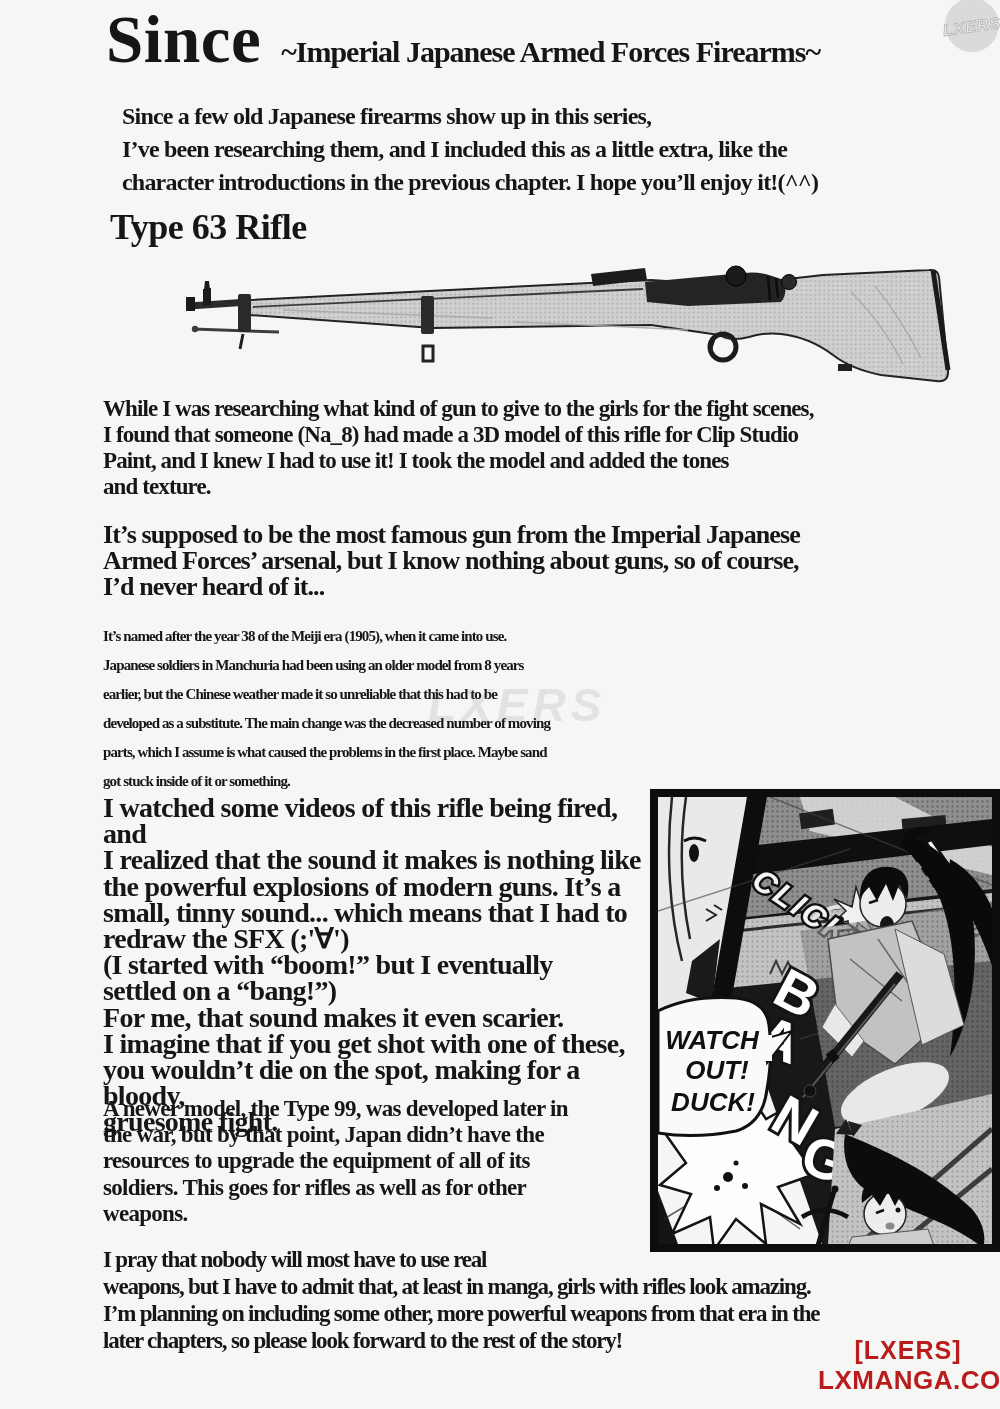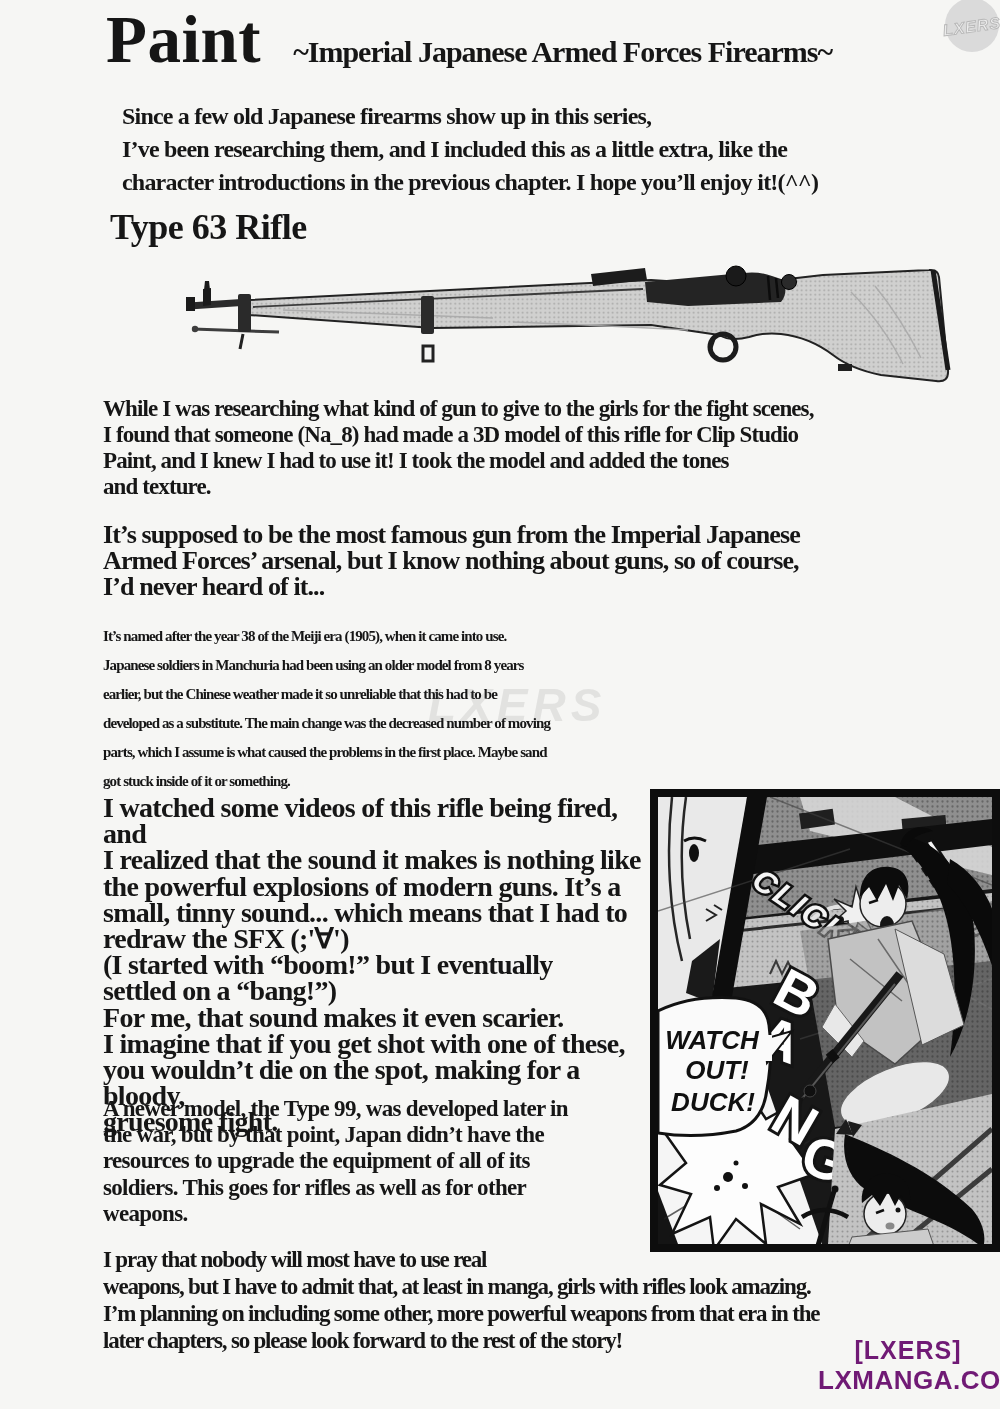--- a/index.html
+++ b/index.html
@@ -3,21 +3,21 @@
 <meta charset="utf-8">
 <style>
   html,body { margin:0; padding:0; }
   .page {
     position:relative; width:1000px; height:1409px;
     background:#f6f6f4; overflow:hidden;
     font-family:"Liberation Serif", serif; color:#161616;
   }
   .hdr { position:absolute; left:106px; top:4px; display:flex; align-items:baseline; }
   .title { font-size:67px; font-weight:700; line-height:1.05; letter-spacing:0.5px; margin:0; }
-  .subtitle { font-size:30px; font-weight:700; margin-left:32px; letter-spacing:-1px; }
+  .subtitle { font-size:30px; font-weight:700; margin-left:20px; letter-spacing:-1px; }
   .intro {
     position:absolute; left:110px; top:88px; margin:12px;
     font-size:24px; font-weight:700; line-height:33px; letter-spacing:-0.8px;
     white-space:pre-line;
   }
   .h2 { position:absolute; left:110px; top:206px; margin:0; font-size:36px; font-weight:700; letter-spacing:-0.5px; }
   .rifle-wrap { position:absolute; left:183px; top:252px; }
   p.body { position:absolute; margin:0; font-weight:700; white-space:pre-line; }
   .p1 { left:103px; top:396px; font-size:23px; line-height:26px; letter-spacing:-0.9px; }
   .p2 { left:103px; top:522px; font-size:26px; line-height:26px; letter-spacing:-0.9px; }
@@ -27,21 +27,21 @@
   .p6 { left:103px; top:1246px; font-size:23px; line-height:27px; letter-spacing:-1.2px; }
   .panel { position:absolute; left:650px; top:789px; width:350px; height:463px; }
   .faintwm {
     position:absolute; left:428px; top:678px;
     font-family:"Liberation Sans", sans-serif; font-style:italic; font-weight:700;
     font-size:46px; letter-spacing:5px; color:#6f6f6f; opacity:0.14; pointer-events:none;
   }
   .badge { position:absolute; left:942px; top:0; }
   .credit {
     position:absolute; left:818px; top:1336px; width:180px; text-align:center;
-    font-family:"Liberation Sans", sans-serif; font-weight:700; color:#701a75;
+    font-family:"Liberation Sans", sans-serif; font-weight:700; color:#b91c1c;
   }
   .credit .l1 { font-size:25px; line-height:29px; letter-spacing:1px; display:block; }
   .credit .l2 { font-size:26px; line-height:30px; letter-spacing:0.5px; display:block; }
   
   .sfx  { font-family:"Liberation Sans",sans-serif; font-style:italic; font-weight:700; font-size:31px;
           fill:#f4f4f4; stroke:#101010; stroke-width:5px; paint-order:stroke; letter-spacing:3px; }
   .bang { font-family:"Liberation Sans",sans-serif; font-weight:700; font-size:56px;
           fill:#ffffff; stroke:#141414; stroke-width:6px; paint-order:stroke; }
   .bub  { font-family:"Liberation Sans",sans-serif; font-style:italic; font-weight:700; font-size:26px; fill:#101010; }
 </style>
@@ -51,21 +51,21 @@
 <div class="page">
 
   <div class="badge">
     <svg width="60" height="56" viewBox="0 0 60 56">
       <circle cx="30" cy="25" r="27" fill="#dadada"></circle>
       <text x="30" y="32" text-anchor="middle" font-family="Liberation Sans, sans-serif" font-style="italic" font-weight="bold" font-size="16" fill="#ececec" stroke="#b7b7b7" stroke-width="0.9" letter-spacing="1" transform="rotate(-8 30 27)">LXERS</text>
     </svg>
   </div>
 
   <div class="hdr">
-    <h1 class="title">Paint</h1>
+    <h1 class="title">Since</h1>
     <span class="subtitle">~Imperial Japanese Armed Forces Firearms~</span>
   </div>
 
   <p class="intro">Since a few old Japanese firearms show up in this series,
 I’ve been researching them, and I included this as a little extra, like the
 character introductions in the previous chapter. I hope you’ll enjoy it!(^^)</p>
 
   <h2 class="h2">Type 63 Rifle</h2>
 
   <div class="rifle-wrap">

